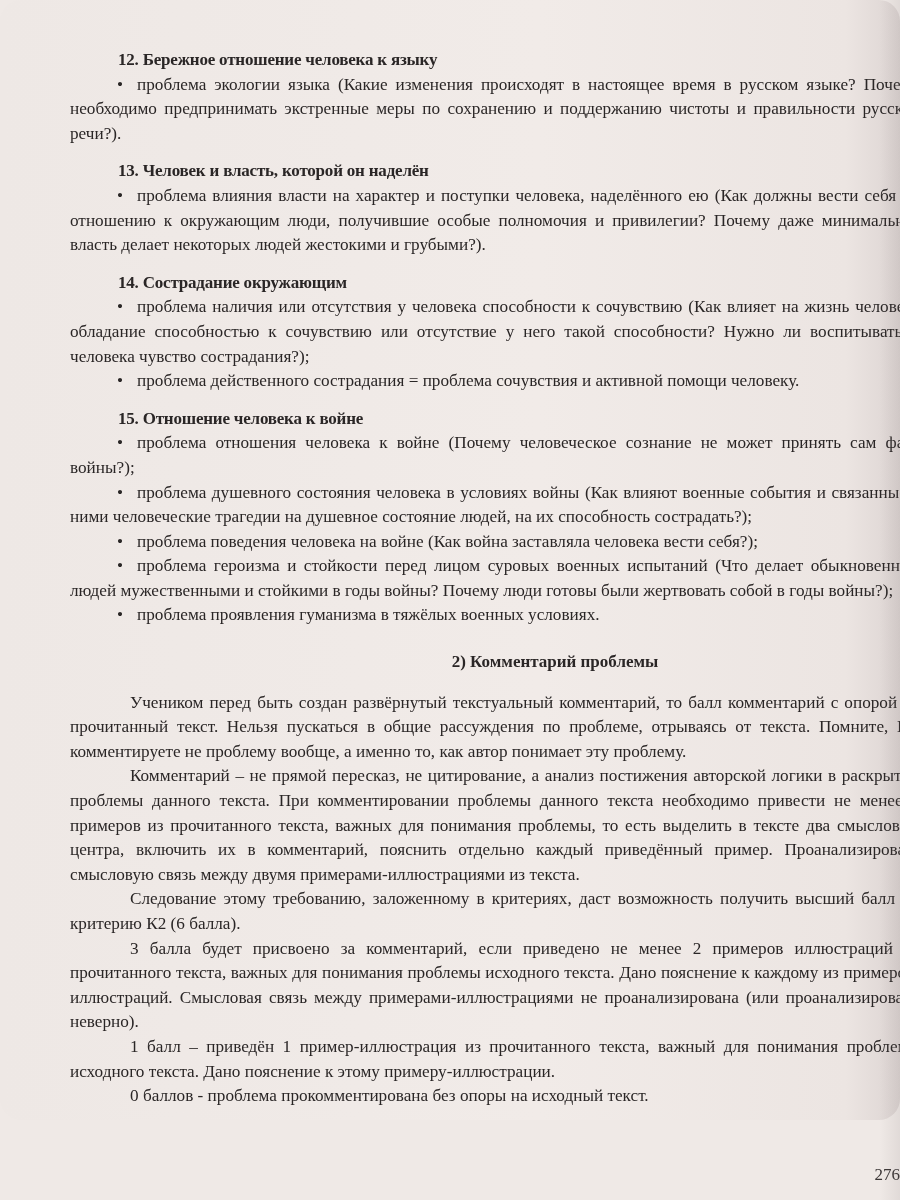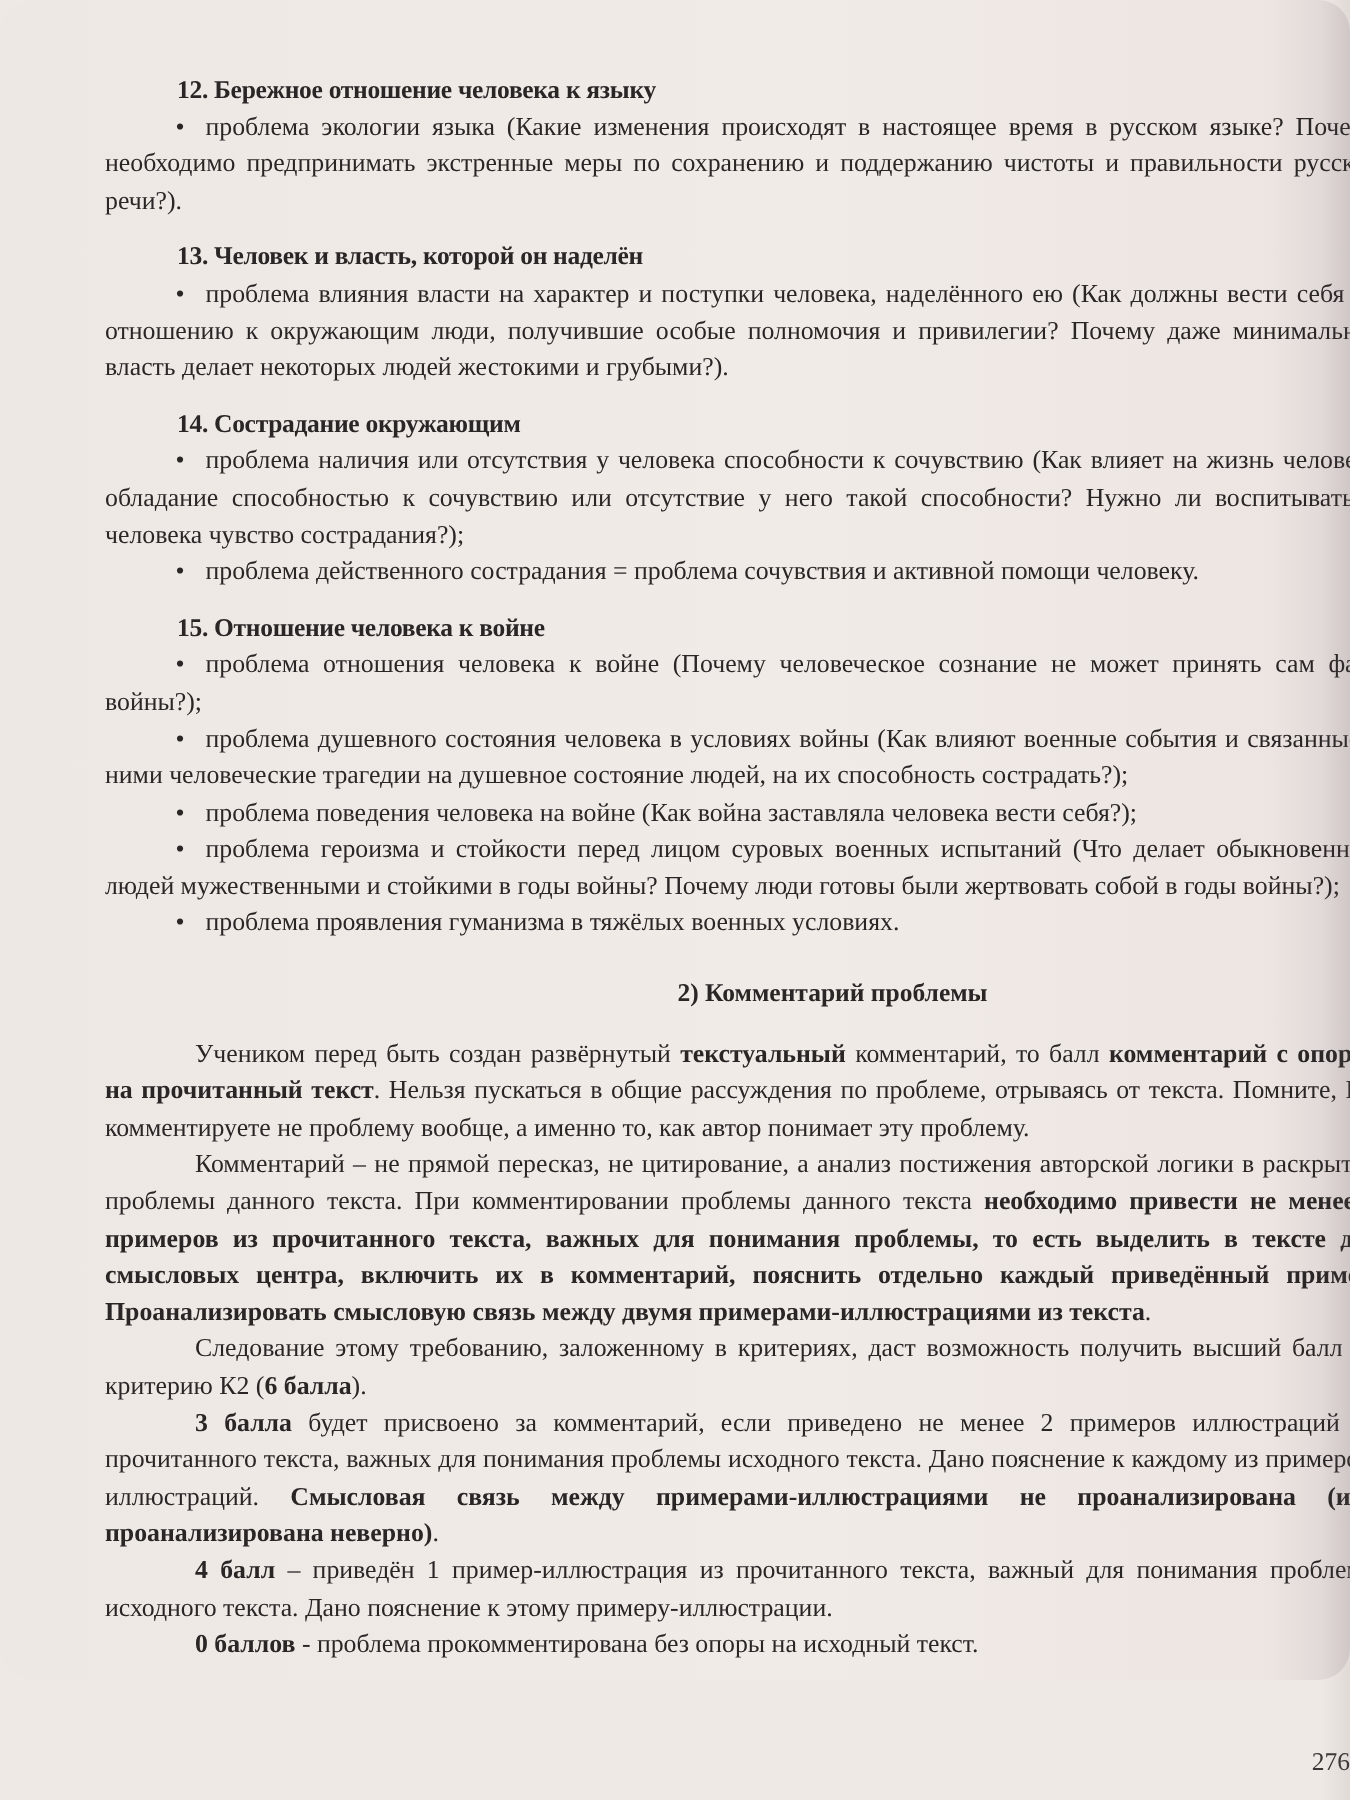--- a/index.html
+++ b/index.html
@@ -25,21 +25,21 @@
     font-weight: bold; padding-left: 48px; font-size: 17px;
     letter-spacing: -0.2px;
   }
   .item { text-indent: 47px; margin: 0; }
   .item .bullet { display: inline-block; width: 20px; text-indent: 0; }
   .subtitle {
     text-align: center; font-weight: bold; margin: 22px 0 16px 0;
     padding-left: 120px; font-size: 17px;
   }
   .para { text-indent: 60px; margin: 0; }
-  b { font-weight: bold; }
+  b { font-weight: normal; }
   .page-number {
     position: absolute; top: 1165px; left: 0; width: 900px;
     text-align: right; font-size: 17px; color: #3a3535;
   }
   .bleed {
     position: absolute; right: 0; top: 0; width: 20px; height: 1200px;
     background: linear-gradient(90deg, rgba(0,0,0,0) 0%, rgba(120,110,110,0.12) 100%);
     pointer-events: none;
   }
 </style>
@@ -77,21 +77,21 @@
     <div class="subtitle">2) Комментарий проблемы</div>
 
     <p class="para"><span>Учеником перед быть создан развёрнутый </span><b>текстуальный</b><span> комментарий, то балл </span><b>комментарий с опорой на прочитанный текст</b><span>. Нельзя пускаться в общие рассуждения по проблеме, отрываясь от текста. Помните, Вы комментируете не проблему вообще, а именно то, как автор понимает эту проблему.</span></p>
 
     <p class="para"><span>Комментарий – не прямой пересказ, не цитирование, а анализ постижения авторской логики в раскрытии проблемы данного текста. При комментировании проблемы данного текста </span><b>необходимо привести не менее 2 примеров из прочитанного текста, важных для понимания проблемы, то есть выделить в тексте два смысловых центра, включить их в комментарий, пояснить отдельно каждый приведённый пример. Проанализировать смысловую связь между двумя примерами-иллюстрациями из текста</b><span>.</span></p>
 
     <p class="para"><span>Следование этому требованию, заложенному в критериях, даст возможность получить высший балл по критерию К2 (</span><b>6 балла</b><span>).</span></p>
 
     <p class="para"><b>3 балла</b><span> будет присвоено за комментарий, если приведено не менее 2 примеров иллюстраций из прочитанного текста, важных для понимания проблемы исходного текста. Дано пояснение к каждому из примеров-иллюстраций. </span><b>Смысловая связь между примерами-иллюстрациями не проанализирована (или проанализирована неверно)</b><span>.</span></p>
 
-    <p class="para"><b>4 балл</b><span> – приведён 1 пример-иллюстрация из прочитанного текста, важный для понимания проблемы исходного текста. Дано пояснение к этому примеру-иллюстрации.</span></p>
+    <p class="para"><b>1 балл</b><span> – приведён 1 пример-иллюстрация из прочитанного текста, важный для понимания проблемы исходного текста. Дано пояснение к этому примеру-иллюстрации.</span></p>
 
     <p class="para"><b>0 баллов</b><span>  - проблема прокомментирована без опоры на исходный текст.</span></p>
 
   </div>
 
   <div class="page-number">276</div>
   <div class="bleed"></div>
 </div>
 
 </body></html>

